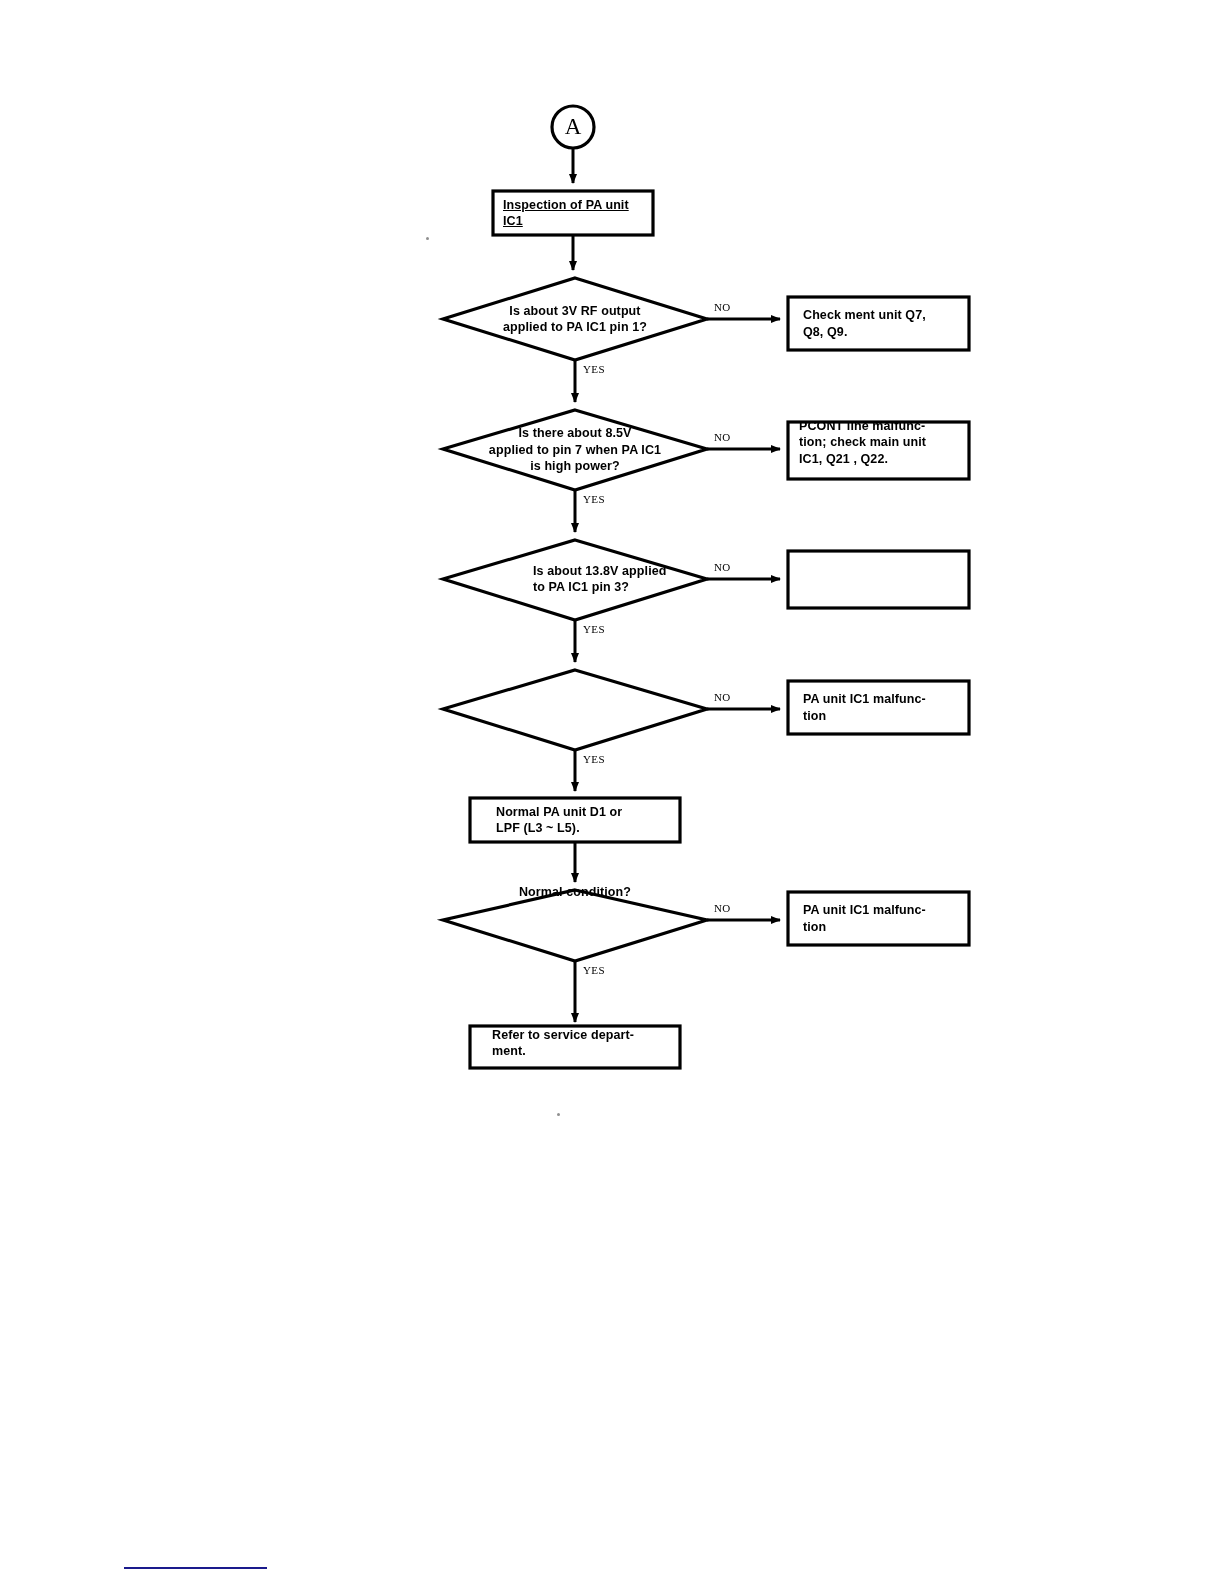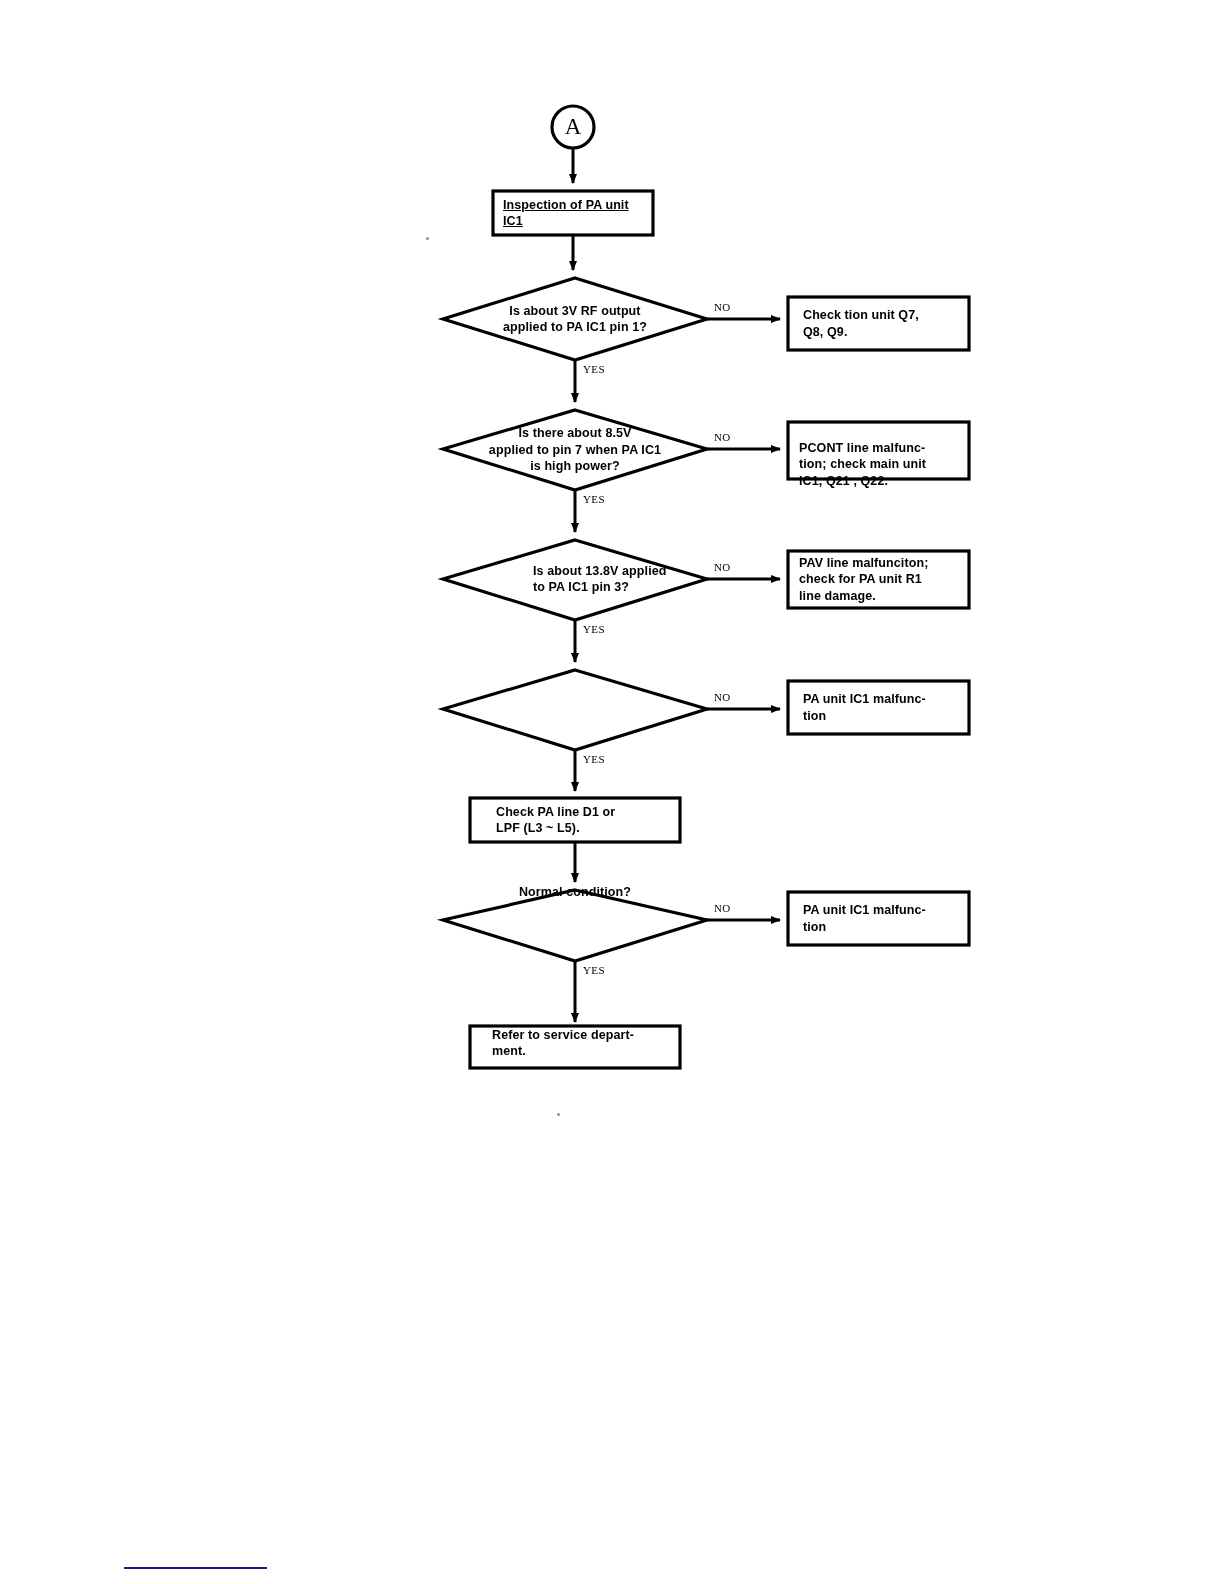--- a/index.html
+++ b/index.html
@@ -143,49 +143,46 @@
   <div class="conn-letter" style="left:561px; top:115px; width:24px;">A</div>
 
   <div class="node-text left" style="left:503px; top:191px; width:146px; height:44px;text-decoration:underline;">Inspection of PA unit
 IC1</div>
 
   <div class="node-text center" style="left:460px; top:281px; width:230px; height:76px;">Is about 3V RF output
 applied to PA IC1 pin 1?</div>
   <div class="branch-label" style="left:714px; top:300px;">NO</div>
   <div class="branch-label" style="left:583px; top:362px;">YES</div>
 
-  <div class="node-text left" style="left:803px; top:297px; width:162px; height:53px;">Check tion unit Q7,
+  <div class="node-text left" style="left:803px; top:297px; width:162px; height:53px;">Check ment unit Q7,
 Q8, Q9.</div>
 
   <div class="node-text center" style="left:450px; top:411px; width:250px; height:78px;">Is there about 8.5V
 applied to pin 7 when PA IC1
 is high power?</div>
   <div class="branch-label" style="left:714px; top:430px;">NO</div>
   <div class="branch-label" style="left:583px; top:492px;">YES</div>
 
-  <div class="node-text left" style="left:799px; top:436px; width:168px; height:57px;">PCONT line malfunc-
+  <div class="node-text left" style="left:799px; top:414px; width:168px; height:57px;">PCONT line malfunc-
 tion;  check main unit
 IC1, Q21 , Q22.</div>
 
   <div class="node-text left" style="left:533px; top:541px; width:210px; height:76px;">Is about 13.8V applied
 to PA IC1 pin 3?</div>
   <div class="branch-label" style="left:714px; top:560px;">NO</div>
   <div class="branch-label" style="left:583px; top:622px;">YES</div>
 
-  <div class="node-text left" style="left:799px; top:551px; width:168px; height:57px;">PAV line malfunciton;
-check for PA unit R1
-line damage.</div>
 
   <div class="branch-label" style="left:714px; top:690px;">NO</div>
   <div class="branch-label" style="left:583px; top:752px;">YES</div>
 
   <div class="node-text left" style="left:803px; top:681px; width:162px; height:53px;">PA unit IC1 malfunc-
 tion</div>
 
-  <div class="node-text left" style="left:496px; top:798px; width:180px; height:44px;">Check PA line D1 or
+  <div class="node-text left" style="left:496px; top:798px; width:180px; height:44px;">Normal PA unit D1 or
 LPF (L3 ~ L5).</div>
 
   <div class="node-text center" style="left:470px; top:879px; width:210px; height:26px;">Normal condition?</div>
   <div class="branch-label" style="left:714px; top:901px;">NO</div>
   <div class="branch-label" style="left:583px; top:963px;">YES</div>
 
   <div class="node-text left" style="left:803px; top:892px; width:162px; height:53px;">PA unit IC1 malfunc-
 tion</div>
 
   <div class="node-text left" style="left:492px; top:1026px; width:184px; height:34px;">Refer to service depart-

